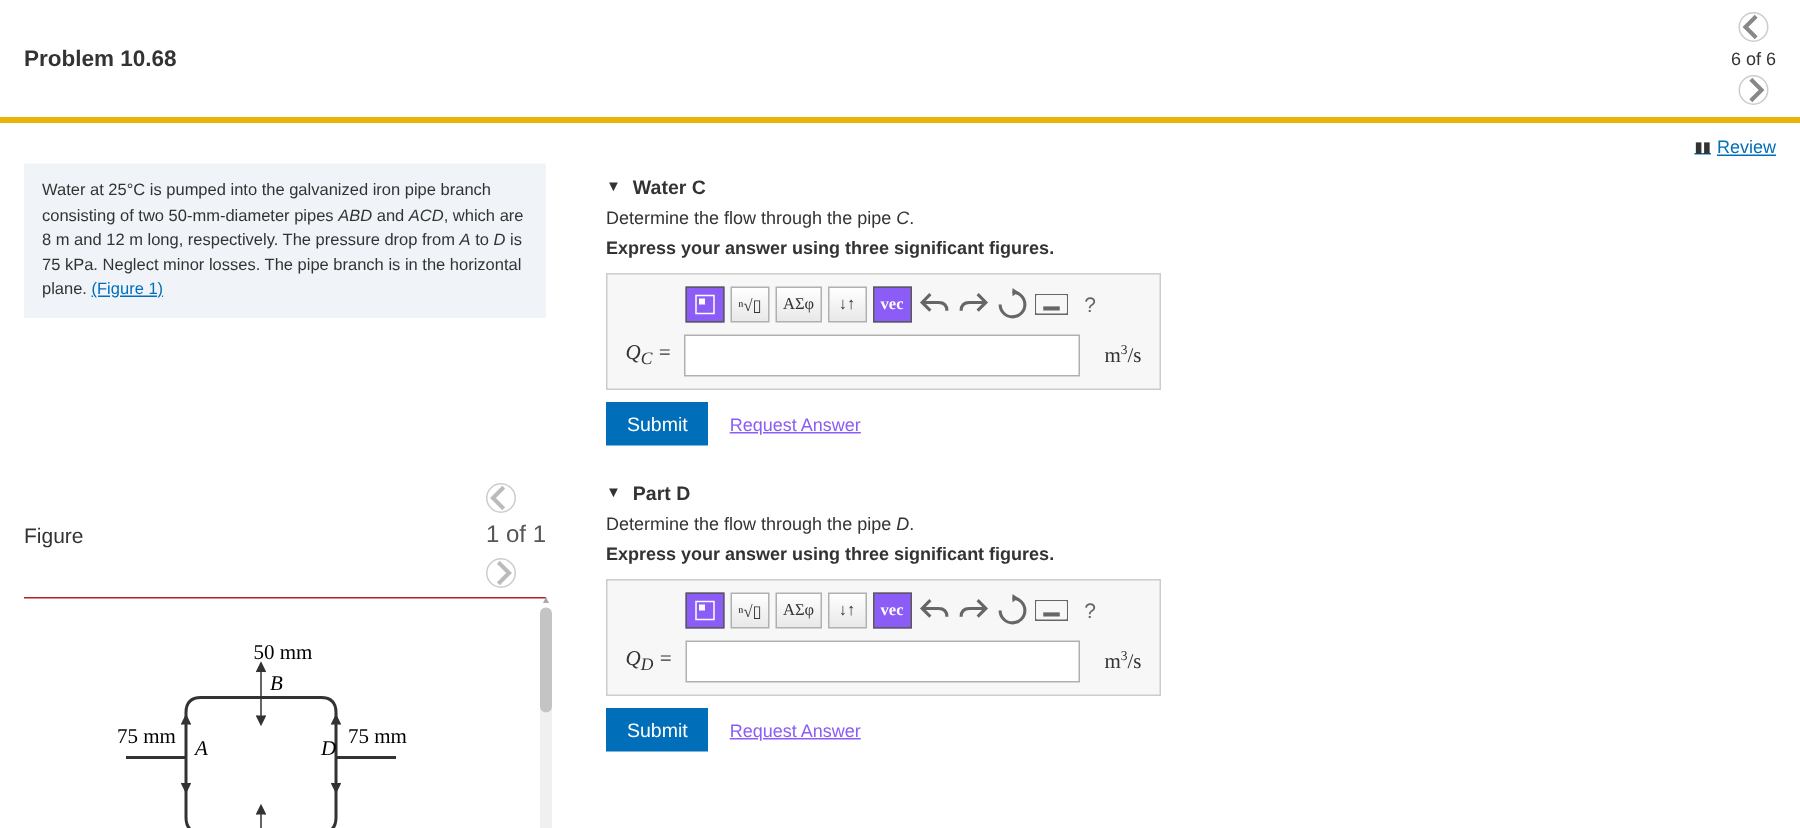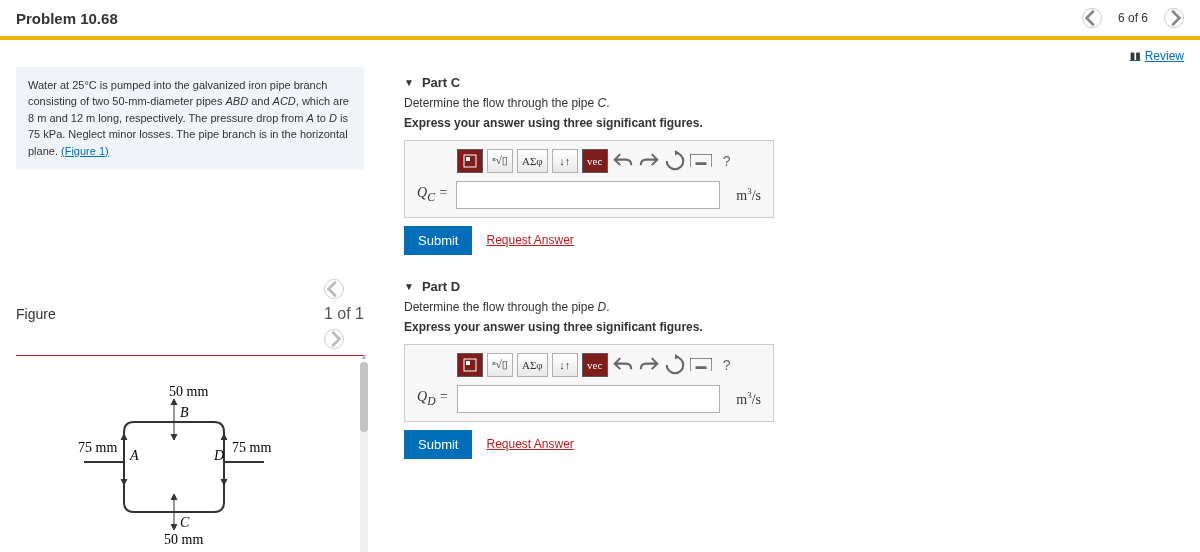--- a/index.html
+++ b/index.html
@@ -1,19 +1,19 @@
 <!DOCTYPE html>
 <html><head>
 <meta charset="utf-8">
 <style>
   * { box-sizing: border-box; margin: 0; padding: 0; }
   body { font-family: Arial, Helvetica, sans-serif; font-size: 12px; color: #333; background: #fff; width: 1200px; }
   .header { display: flex; justify-content: space-between; align-items: center; padding: 8px 16px; border-bottom: 4px solid #eab308; }
   .header h1 { font-size: 15px; font-weight: bold; color: #333; }
-  .pager { display: flex; align-items: center; gap: 16px; }
+  .pager { display: flex; align-items: center; gap: 4px; flex-direction: column; }
   .circ-btn { width: 20px; height: 20px; border: 1px solid #ccc; border-radius: 50%; display: flex; align-items: center; justify-content: center; color: #888; font-size: 10px; cursor: pointer; background:#fff; }
   .review-row { text-align: right; padding: 8px 16px 4px; }
   .review-link { color: #006eb8; font-size: 12px; text-decoration: underline; display: inline-flex; align-items: center; gap:4px; }
   .review-link .flag { font-size:10px; color:#333; }
   .columns { display: flex; align-items: flex-start; }
   .left-col { width: 380px; padding: 0 16px 16px 16px; }
   .right-col { flex: 1; padding: 0 16px 16px 0; }
   .problem-box { background: #f0f4f8; padding: 10px 12px; font-size: 11px; line-height: 1.5; color: #333; }
   .problem-box a { color: #006eb8; text-decoration: underline; }
   .fig-header { display: flex; justify-content: space-between; align-items: center; margin-top: 110px; border-bottom: 1px solid #b91c1c; padding-bottom: 6px; }
@@ -27,31 +27,31 @@
   .part { margin-bottom: 16px; }
   .part-title-row { display: flex; align-items: center; gap: 8px; padding: 8px 0 6px 24px; }
   .part-title-row .caret { font-size: 10px; color: #333; cursor:pointer; }
   .part-title-row h3 { font-size: 13px; font-weight: bold; }
   .part-body { padding: 0 0 0 24px; }
   .prompt { font-size: 12px; margin-bottom: 6px; }
   .instr { font-size: 12px; font-weight: bold; margin-bottom: 10px; }
   .answer-box { border: 1px solid #ccc; background: #f7f7f7; padding: 8px 12px; width: 370px; margin-bottom: 8px; }
   .toolbar { display: flex; align-items: center; gap: 4px; margin-bottom: 8px; padding-left: 40px; }
   .tool-btn { min-width: 26px; height: 24px; border: 1px solid #b0b0b0; background: linear-gradient(#fff,#e8e8e8); display: flex; align-items: center; justify-content: center; font-size: 11px; font-family: 'Times New Roman', serif; cursor: pointer; color:#333; padding:0 4px; }
-  .tool-btn.dark { background: #7f1d1d; color:#fff; border-color:#5a5a5a; }
+  .tool-btn.dark { background: #8b5cf6; color:#fff; border-color:#5a5a5a;font-weight:bold; }
   .tool-btn svg { width:14px; height:14px; }
   .icon-btn { width:22px; height:22px; display:flex; align-items:center; justify-content:center; color:#666; cursor:pointer; font-size:14px; }
   .input-row { display: flex; align-items: center; gap: 6px; }
   .var-label { font-family: 'Times New Roman', serif; font-style: italic; font-size: 14px; padding-right:2px; }
   .answer-input { flex:1; height: 28px; border:1px solid #b0b0b0; background:#fff; padding:0 6px; font-size:12px; }
   .unit { font-family: 'Times New Roman', serif; font-size: 14px; padding-left:10px; }
   .unit sup { font-size:9px; }
   .action-row { display: flex; align-items: center; gap: 14px; }
   .submit-btn { background: #006eb8; color:#fff; border:none; padding: 7px 14px; font-size: 13px; cursor:pointer; }
-  .link { color:#b91c1c; text-decoration: underline; font-size: 12px; cursor:pointer; }
+  .link { color:#8b5cf6; text-decoration: underline; font-size: 12px; cursor:pointer; }
   .footer-row { display:flex; align-items:center; gap: 28px; margin-top: 18px; }
   .return-btn { background: linear-gradient(#fcfcfc,#ececec); border:1px solid #ccc; padding: 7px 12px; font-size:12px; color:#555; cursor:pointer; }
 </style>
 </head>
 <body>
 
 <div class="header">
   <h1>Problem 10.68</h1>
   <div class="pager">
     <div class="circ-btn">
@@ -137,21 +137,21 @@
         </svg>
       </div>
     </div>
   </div>
 
   <div class="right-col">
 
     <div class="part">
       <div class="part-title-row">
         <span class="caret">▼</span>
-        <h3>Part C</h3>
+        <h3>Water C</h3>
       </div>
       <div class="part-body">
         <div class="prompt">
           Determine the flow through the pipe <i>C</i>.
         </div>
         <div class="instr">Express your answer using three significant figures.</div>
         <div class="answer-box">
           <div class="toolbar">
             <div class="tool-btn dark">
                 <svg viewBox="0 0 14 14">

